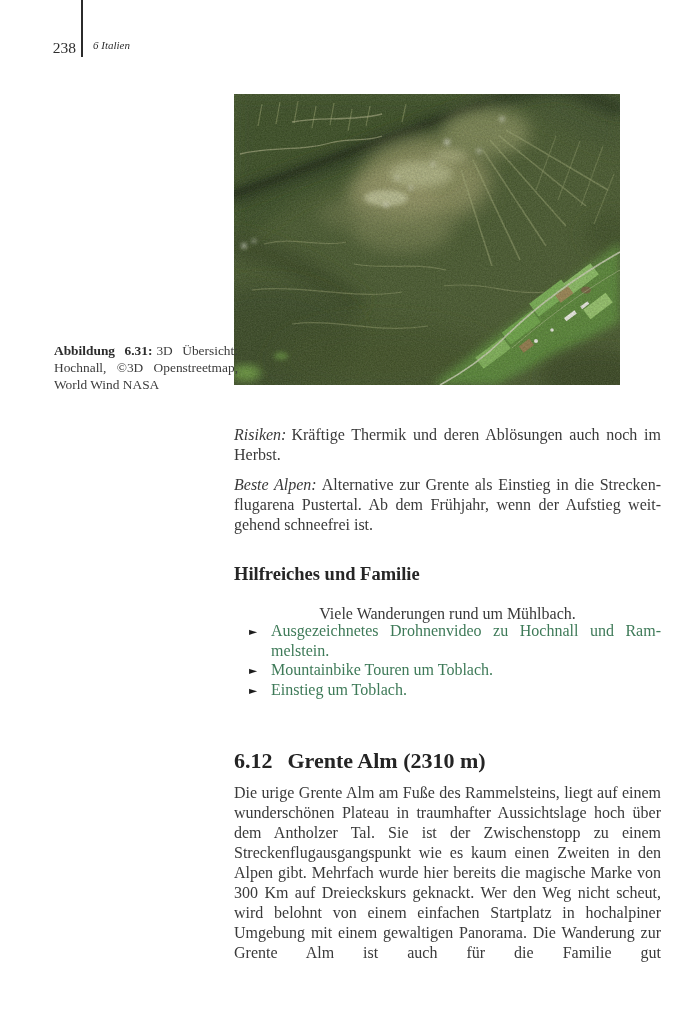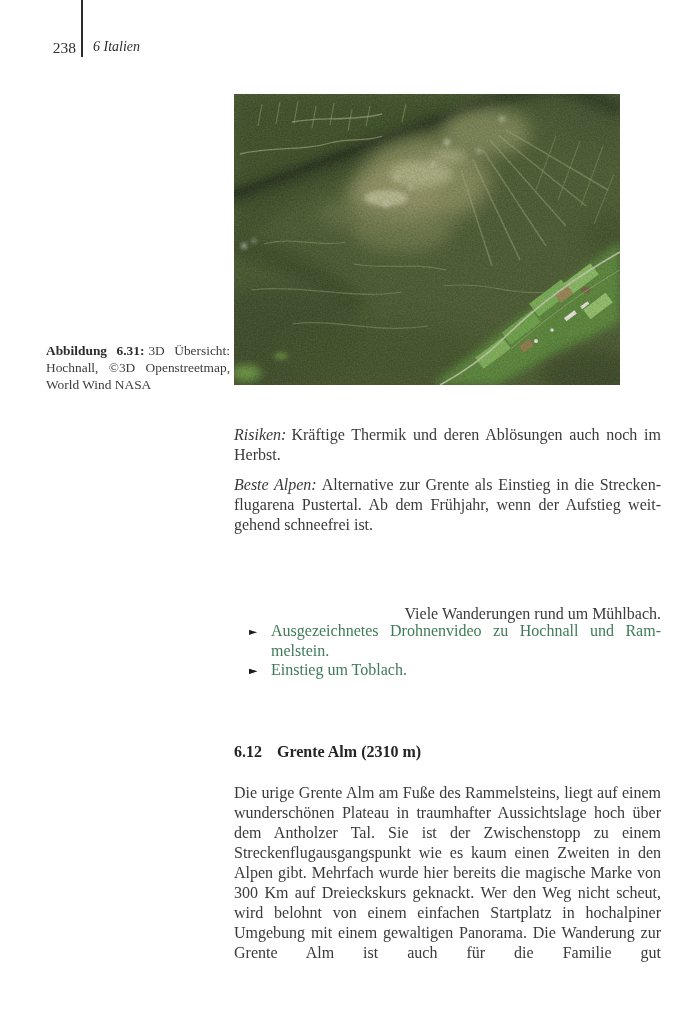--- a/index.html
+++ b/index.html
@@ -4,46 +4,46 @@
 <style>
   html,body{margin:0;padding:0;background:#fff;}
   body{width:682px;height:1024px;overflow:hidden;
        font-family:"Liberation Serif","DejaVu Serif",serif;color:#3a3a3a;}
   .page{position:relative;width:682px;height:1024px;background:#ffffff;overflow:hidden;padding-left:39px;}
 
   
   .pagenum{position:absolute;left:36px;top:39px;width:40px;text-align:right;
            font-size:15.5px;color:#2e2e2e;}
   .head-rule{position:absolute;left:81px;top:0;width:2px;height:57px;background:#2b2b2b;}
-  .chapter{position:absolute;left:93px;top:39px;font-style:italic;font-size:14px;color:#2e2e2e;}
+  .chapter{position:absolute;left:93px;top:39px;font-style:italic;font-size:11px;color:#2e2e2e;}
 
   
   .figure{position:absolute;left:234px;top:94px;width:386px;height:291px;}
   .figure svg{display:block;width:100%;height:100%;}
 
   
-  .caption{position:absolute;left:46px;top:342px;width:184px;font-size:13.4px;
+  .caption{position:absolute;left:54px;top:342px;width:184px;font-size:13.4px;
            line-height:17px;text-align:justify;color:#3b3b3b;}
   .caption b{color:#2c2c2c;margin-right:4px;}
 
   
   .para{position:absolute;left:234px;width:427px;font-size:16px;line-height:20px;
         text-align:justify;hyphens:manual;}
   .inline-label{font-style:italic;margin-right:5px;margin-top:12px;}
   #p-risiken{top:409px;}
   #p-beste{top:459px;}
   #h-family{position:absolute;left:234px;top:545px;font-size:18.5px;font-weight:bold;color:#262626;}
-  #p-intro{top:588px;text-align:right;}
+  #p-intro{top:588px;text-align:center;}
   #links{position:absolute;left:234px;top:621px;width:427px;margin:0;padding:0;
          list-style:none;font-size:16px;line-height:19.5px;text-align:justify;hyphens:manual;}
   #links li{position:relative;padding-left:37px;margin:0;}
   .bullet{position:absolute;left:15px;top:1px;font-size:10.5px;color:#1c1c1c;
           font-family:"DejaVu Sans",sans-serif;}
   .green-link{color:#3e7a58;text-decoration:none;cursor:pointer;}
-  #h-grente{position:absolute;left:234px;top:730px;font-size:16px;font-weight:bold;color:#242424;}
+  #h-grente{position:absolute;left:234px;top:730px;font-size:22px;font-weight:bold;color:#242424;}
   #h-grente .secnum{margin-right:15px;}
   #p-body{top:767px;text-align-last:justify;}
 </style>
 </head>
 <body>
 
 <div class="page">
 
   <div class="pagenum">238</div>
   <div class="head-rule"></div>
@@ -181,31 +181,33 @@
   </div>
 
   <p class="para" id="p-risiken">
     <span class="inline-label">Risiken:</span><span>Kräftige Thermik und deren Ablösungen auch noch im Herbst.</span>
   </p>
 
   <p class="para" id="p-beste">
     <span class="inline-label">Beste Alpen:</span><span>Alternative zur Grente als Einstieg in die Strecken­flugarena Pustertal. Ab dem Frühjahr, wenn der Aufstieg weit­gehend schneefrei ist.</span>
   </p>
 
+  <h3 id="h-family">Hilfreiches und Familie</h3>
   <p class="para" id="p-intro">Viele Wanderungen rund um Mühlbach.</p>
 
   <ul id="links">
 
       <li>
         <span class="bullet">►</span>
         <a class="green-link">Ausgezeichnetes Drohnenvideo zu Hochnall und Ram­melstein.</a>
       </li>
 
       <li>
         <span class="bullet">►</span>
+        <a class="green-link">Mountainbike Touren um Toblach.</a>
       </li>
 
       <li>
         <span class="bullet">►</span>
         <a class="green-link">Einstieg um Toblach.</a>
       </li>
     </ul>
 
   <h2 id="h-grente">
     <span class="secnum">6.12</span><span>Grente Alm (2310 m)</span>

